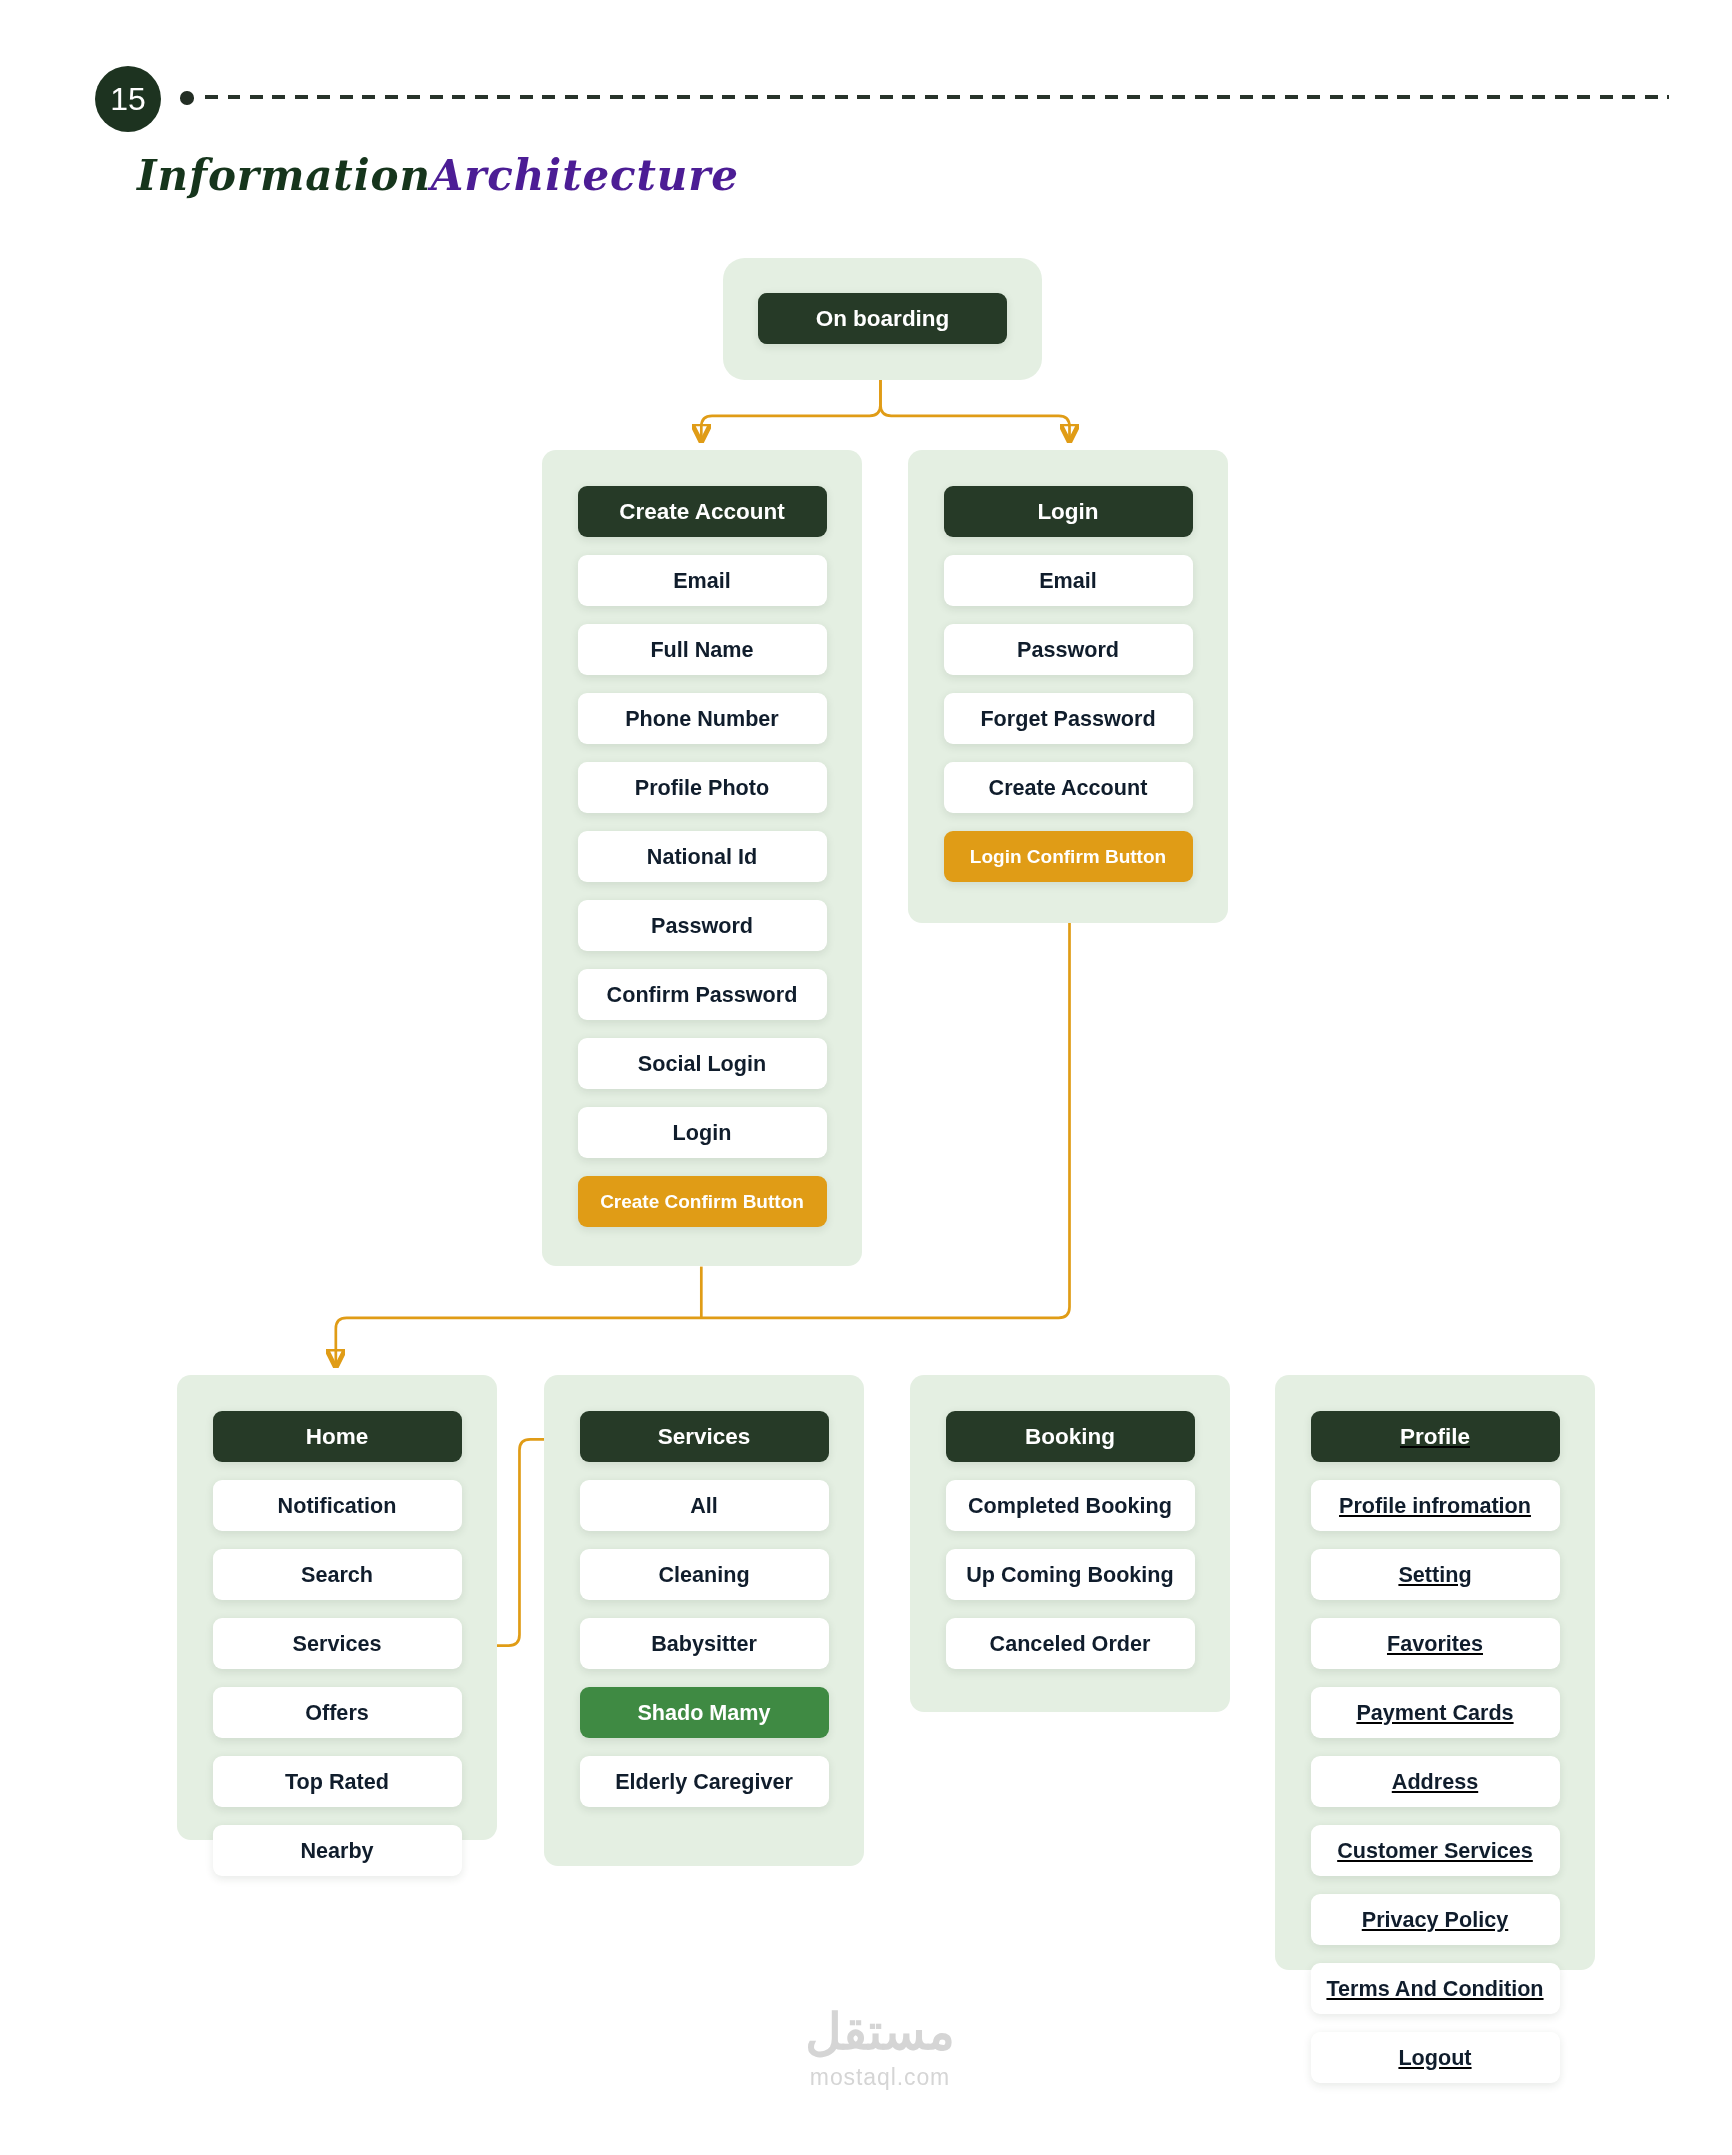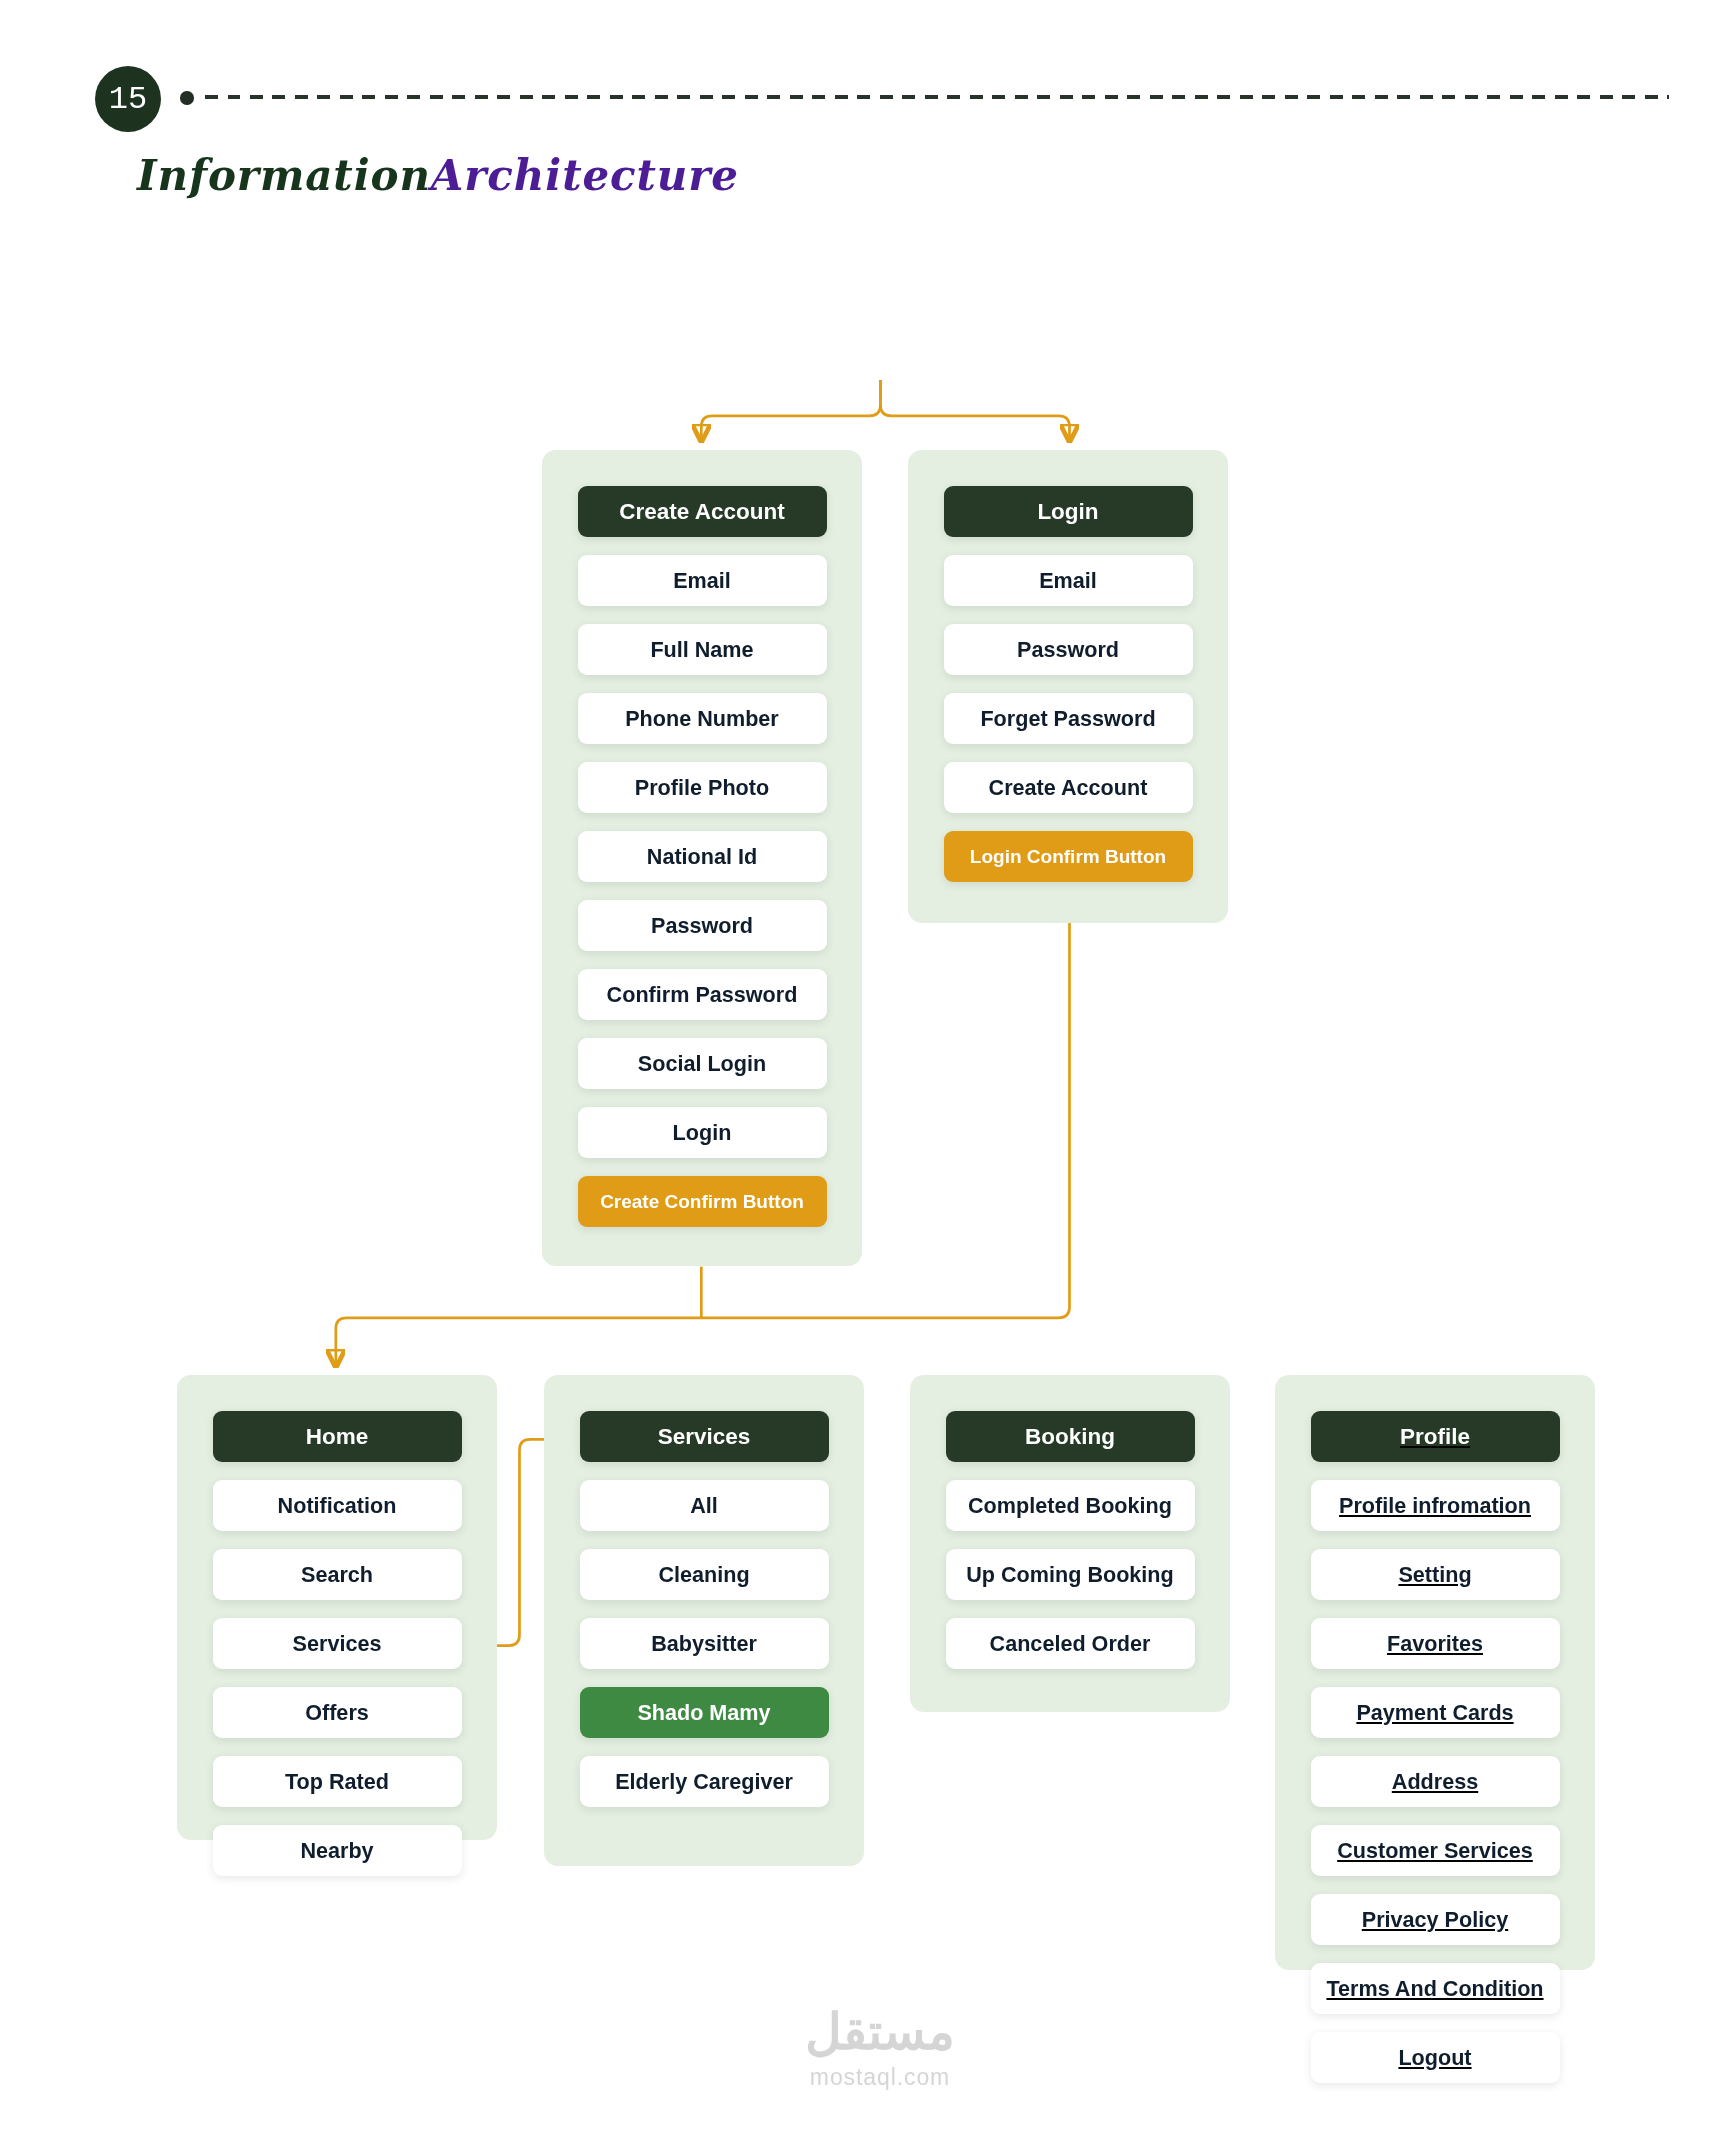--- a/index.html
+++ b/index.html
@@ -5,21 +5,21 @@
   * { margin:0; padding:0; box-sizing:border-box; }
   body { background:#ffffff; font-family:"Liberation Sans", sans-serif; }
   .page {
     position:relative; width:1733px; height:2156px; background:#ffffff; overflow:hidden;
   }
 
   
   .page-num {
     position:absolute; left:95px; top:66px; width:66px; height:66px; border-radius:50%;
     background:#1d3320; color:#ffffff; display:flex; align-items:center; justify-content:center;
-    font-size:32px; font-weight:400; font-family:Liberation Mono, monospace;
+    font-size:32px; font-weight:400; font-family:Liberation Sans, sans-serif;
   }
   .dash-dot {
     position:absolute; left:180px; top:91px; width:13.5px; height:13.5px; border-radius:50%; background:#232e24;
   }
   .dash-line {
     position:absolute; left:205px; top:95px; width:1464px; height:3.6px;
     background:repeating-linear-gradient(90deg,#28332a 0 12.6px, transparent 12.6px 22.5px);
   }
   .title {
     position:absolute; left:137px; top:151px; font-family:"DejaVu Serif", serif;
@@ -83,20 +83,23 @@
       </marker>
     </defs>
     <path d="M978 422 V450 Q978 462 966 462 H791 Q779 462 779 474 V490" marker-end="url(#arrow)"></path>
     <path d="M978 422 V450 Q978 462 990 462 H1176 Q1188 462 1188 474 V490" marker-end="url(#arrow)"></path>
     <path d="M1188 1025 V1452 Q1188 1464 1176 1464 H385 Q373 1464 373 1476 V1518" marker-end="url(#arrow)"></path>
     <path d="M779 1407 V1464"></path>
     <path d="M513 1828 H565 Q577 1828 577 1816 V1611 Q577 1599 589 1599 H636" marker-end="url(#arrow)"></path>
     <path d="M644 1828 H633 Q621 1828 621 1840 V1893 Q621 1905 633 1905 H640" marker-end="url(#arrow)"></path>
   </svg>
 
+  <div class="group pos-onboarding">
+    <div class="pill header">On boarding</div>
+  </div>
 
   <div class="group pos-create">
     <div class="pill header">Create Account</div>
     <div style="display:contents"><div class="pill">Email</div><div class="pill">Full Name</div><div class="pill">Phone Number</div><div class="pill">Profile Photo</div><div class="pill">National Id</div><div class="pill">Password</div><div class="pill">Confirm Password</div><div class="pill">Social Login</div><div class="pill">Login</div><div class="pill accent">Create Confirm Button</div></div>
   </div>
 
   <div class="group pos-login">
     <div class="pill header">Login</div>
     <div style="display:contents"><div class="pill">Email</div><div class="pill">Password</div><div class="pill">Forget Password</div><div class="pill">Create Account</div><div class="pill accent">Login Confirm Button</div></div>
   </div>

